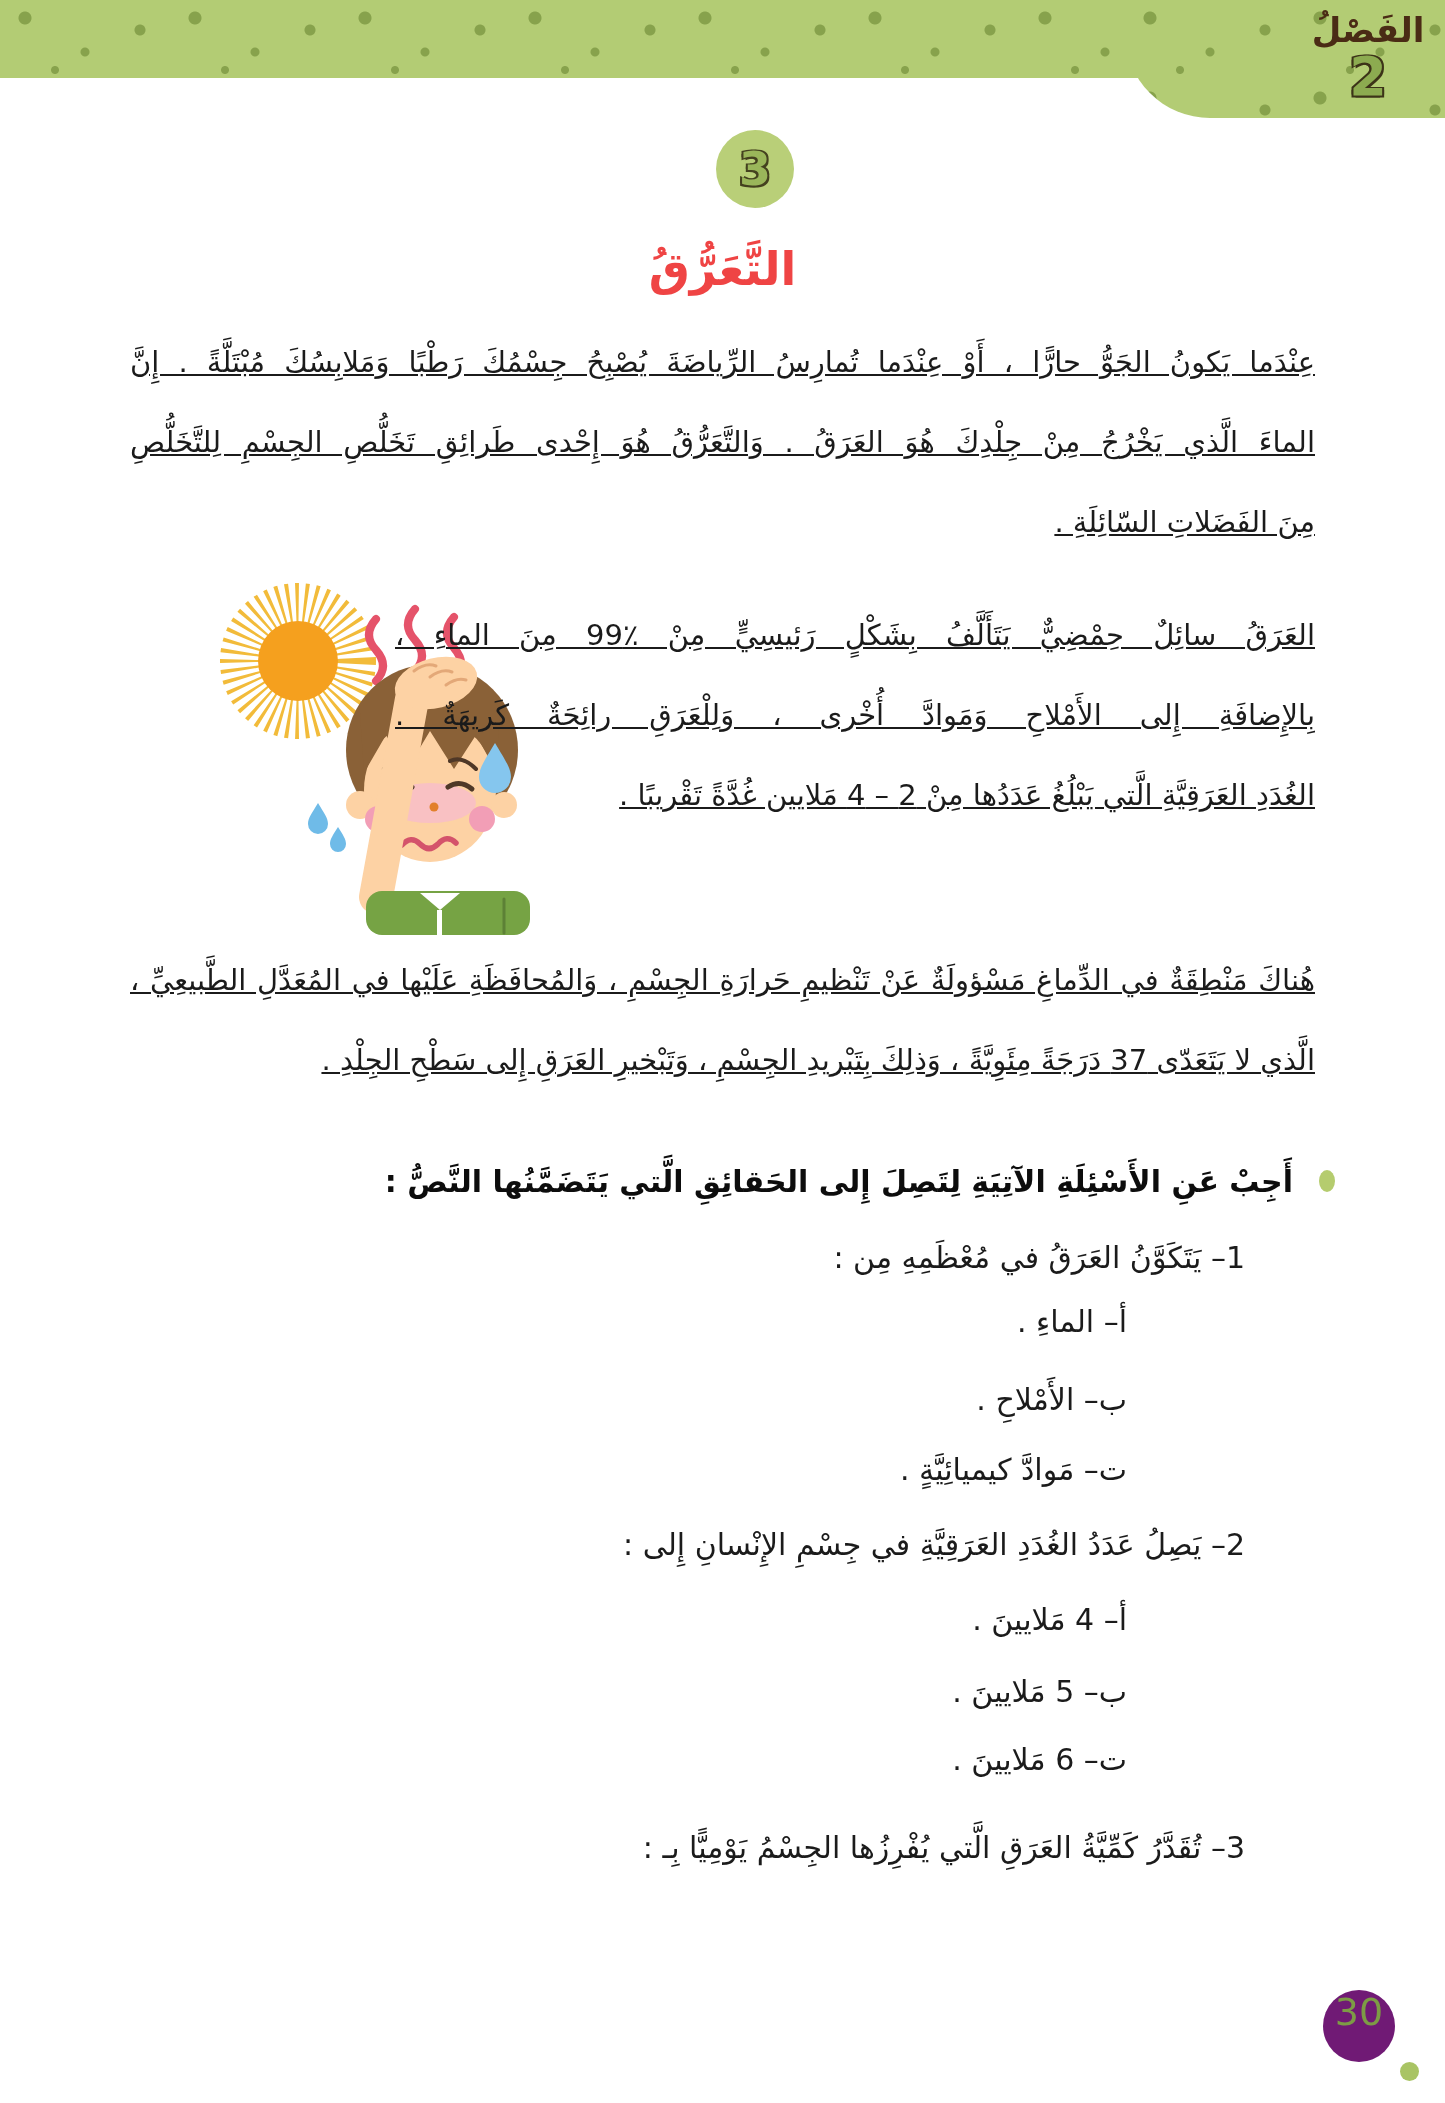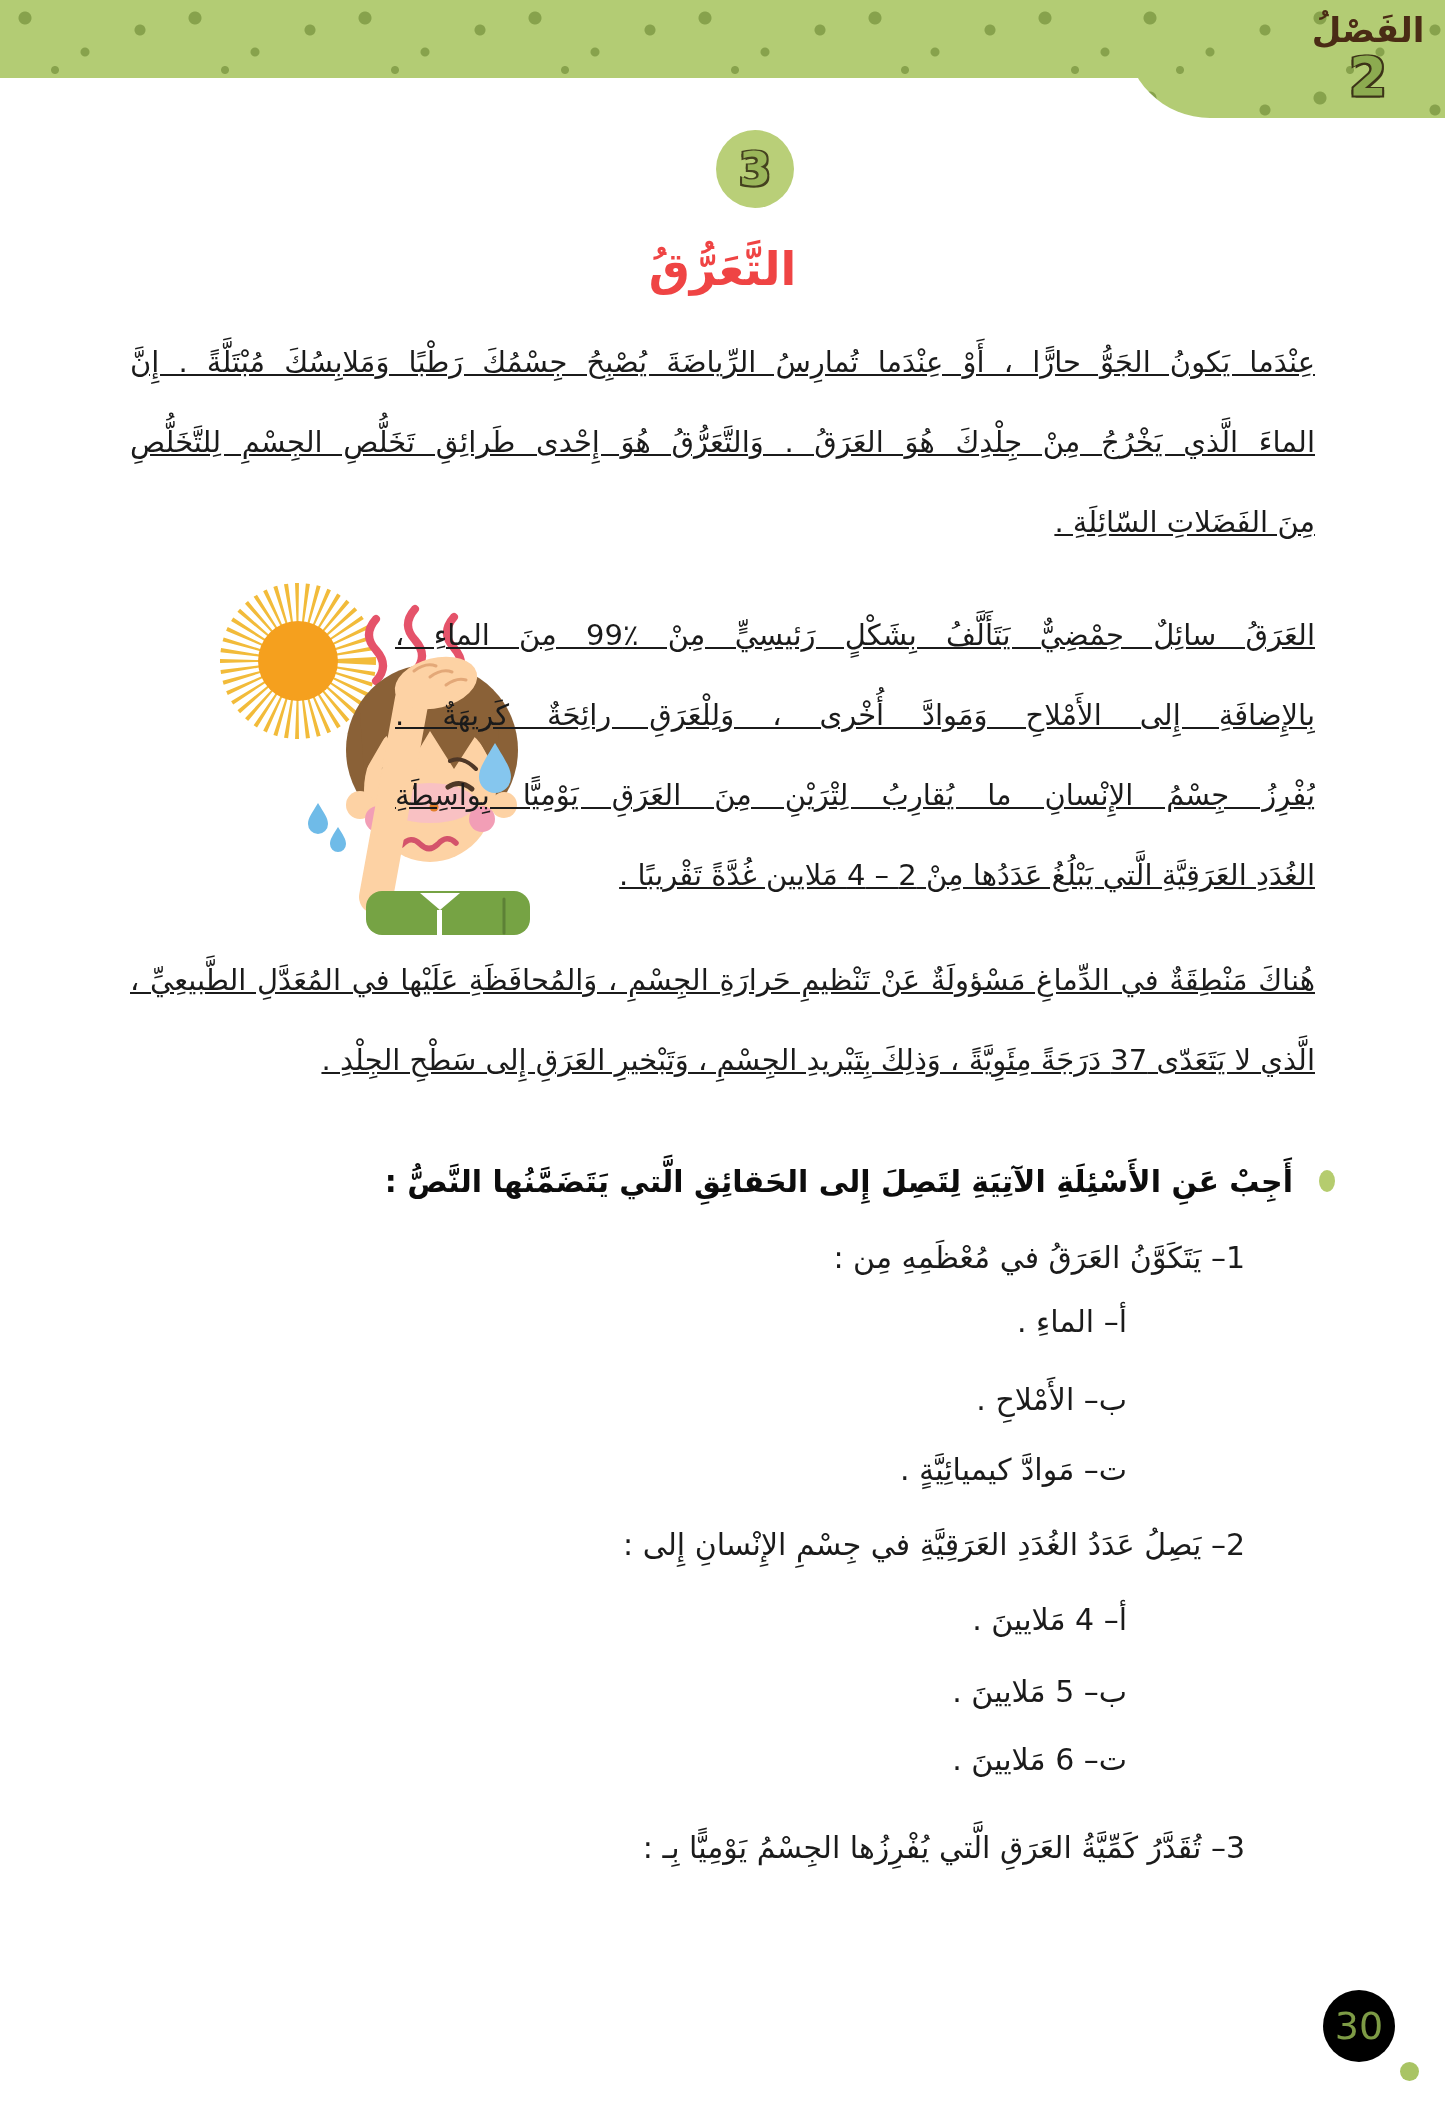--- a/index.html
+++ b/index.html
@@ -54,21 +54,21 @@
     position:absolute;top:1158px;right:152px;height:48px;line-height:48px;
     direction:rtl;white-space:nowrap;font-size:30px;font-weight:bold;color:#0d0d0d;
   }
   .bullet{
     position:absolute;top:1170px;right:110px;width:16px;height:22px;border-radius:50%;
     background:#b5cc6e;
   }
   
   .page-circle{
     position:absolute;left:1323px;top:1990px;width:72px;height:72px;border-radius:50%;
-    background:#000000;display:flex;align-items:center;justify-content:center;
+    background:#701a75;display:flex;justify-content:center;
   }
   .page-number{font-size:38px;color:#7d9b45;}
   .page-dot{position:absolute;left:1400px;top:2062px;width:19px;height:19px;border-radius:50%;background:#a9c464;}
   
   .illustration{position:absolute;left:148px;top:565px;width:385px;height:370px;}
 </style>
 </head>
 <body>
 
 <div class="band"></div>
@@ -135,21 +135,20 @@
     <g fill="#6fbbe8">
       <path d="M170 238 c6 10 10 15 10 21 a10 10 0 1 1 -20 0 c0 -6 4 -11 10 -21"></path>
       <path d="M190 262 c5 8 8 12 8 17 a8 8 0 1 1 -16 0 c0 -5 3 -9 8 -17"></path>
     </g>
   </g>
 </svg>
 
 <div class="para" id="para2">
   <div class="ln just">العَرَقُ سائِلٌ حِمْضِيٌّ يَتَأَلَّفُ بِشَكْلٍ رَئيسِيٍّ مِنْ ٪99 مِنَ الماءِ ،</div>
   <div class="ln just">بِالإِضافَةِ إِلى الأَمْلاحِ وَمَوادَّ أُخْرى ، وَلِلْعَرَقِ رائِحَةٌ كَريهَةٌ .</div>
-  <div class="ln just">يُفْرِزُ جِسْمُ الإِنْسانِ ما يُقارِبُ لِتْرَيْنِ مِنَ العَرَقِ يَوْمِيًّا بِواسِطَةِ</div>
   <div class="ln rt">الغُدَدِ العَرَقِيَّةِ الَّتي يَبْلُغُ عَدَدُها مِنْ 2 – 4 مَلايين غُدَّةً تَقْريبًا .</div>
 </div>
 
 <div class="para" id="para3">
   <div class="ln just">هُناكَ مَنْطِقَةٌ في الدِّماغِ مَسْؤولَةٌ عَنْ تَنْظيمِ حَرارَةِ الجِسْمِ ، وَالمُحافَظَةِ عَلَيْها في المُعَدَّلِ الطَّبيعِيِّ ،</div>
   <div class="ln rt">الَّذي لا يَتَعَدّى 37 دَرَجَةً مِئَوِيَّةً ، وَذلِكَ بِتَبْريدِ الجِسْمِ ، وَتَبْخيرِ العَرَقِ إِلى سَطْحِ الجِلْدِ .</div>
 </div>
 
 <div class="bullet"></div>
 <div class="instruction">أَجِبْ عَنِ الأَسْئِلَةِ الآتِيَةِ لِتَصِلَ إِلى الحَقائِقِ الَّتي يَتَضَمَّنُها النَّصُّ :</div>

